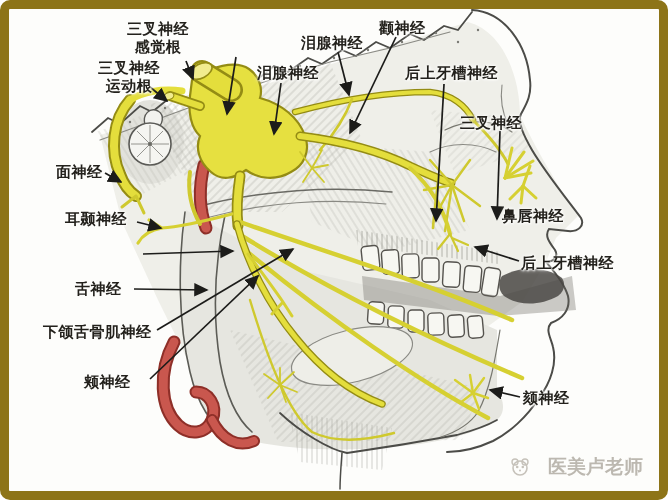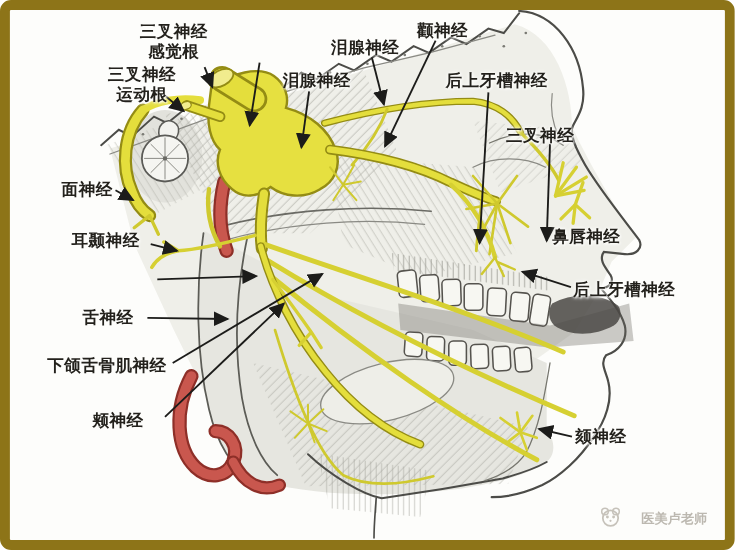--- a/index.html
+++ b/index.html
@@ -12,23 +12,23 @@
   .label{
     position:absolute;
     font-family:"DejaVu Sans","Liberation Sans",sans-serif;
     font-weight:bold;font-size:15px;line-height:18px;color:#23211c;
     letter-spacing:.5px;white-space:pre-line;
     text-shadow:0 0 3px #fdfdfb,0 0 5px #fdfdfb,1px 1px 2px #fdfdfb;
     z-index:3;
   }
   .label.c{text-align:center;}
   .watermark{
-    position:absolute;right:16px;bottom:11px;display:flex;align-items:flex-end;gap:18px;
+    position:absolute;right:16px;bottom:11px;display:flex;align-items:center;gap:18px;
     font-family:"DejaVu Sans","Liberation Sans",sans-serif;
-    font-weight:bold;font-size:12px;color:#bcb8b0;z-index:4;
+    font-weight:bold;font-size:19px;color:#bcb8b0;z-index:4;
   }
 </style>
 </head>
 <body>
 
 <div class="stage">
   <div class="canvas">
 
     <svg width="668" height="500" viewBox="0 0 668 500">
       <defs>

